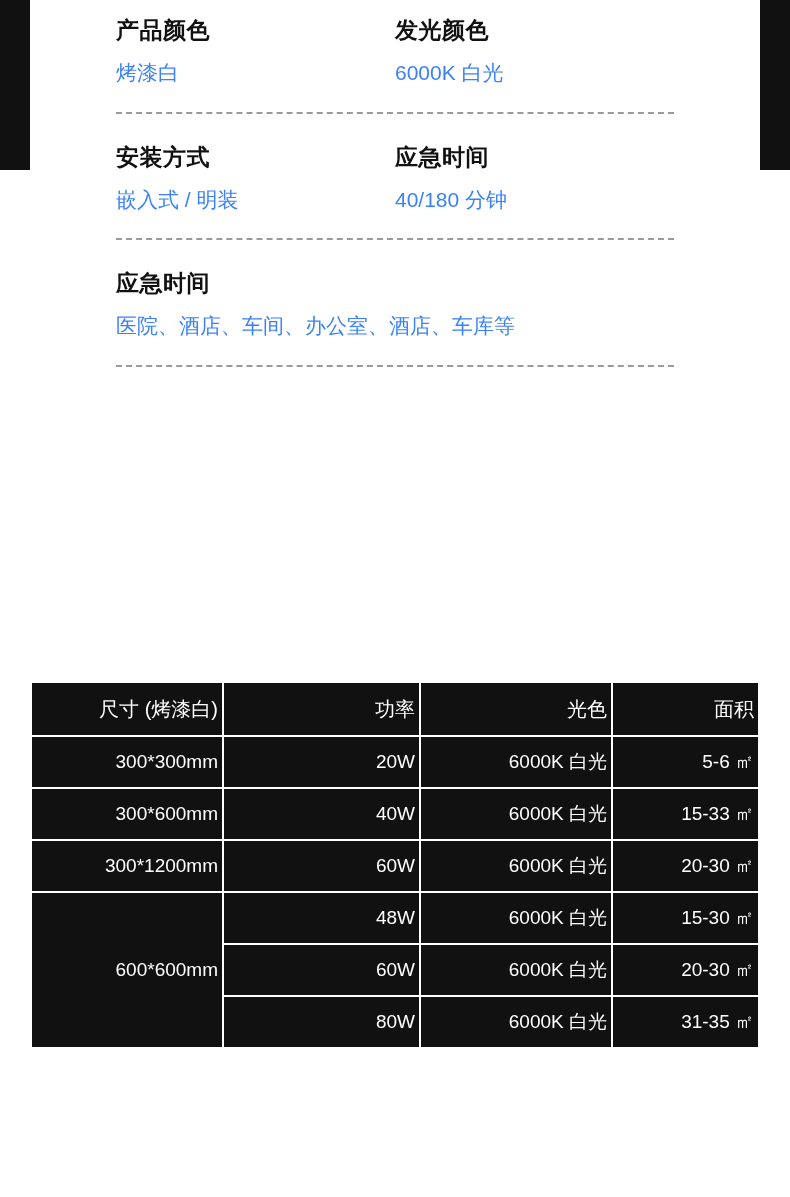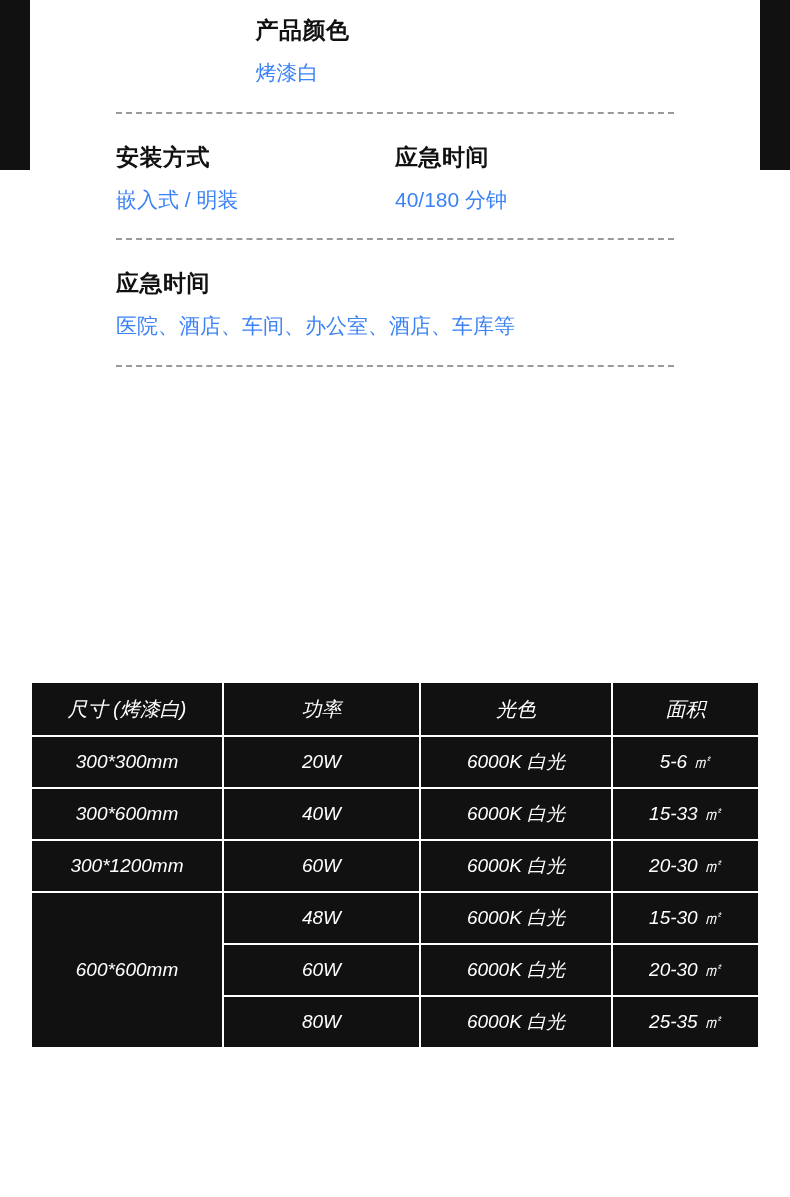--- a/index.html
+++ b/index.html
@@ -84,28 +84,27 @@
   table.spec-table {
     border-collapse: collapse;
     width: 730px;
     background: #111111;
     color: #ffffff;
     table-layout: fixed;
   }
   table.spec-table th,
   table.spec-table td {
     border: 2px solid #ffffff;
-    text-align: center;
+    text-align: right;
     vertical-align: middle;
     height: 50px;
     font-weight: normal;
     font-size: 19px;
     color: #ffffff;
     padding: 0 4px;
-    font-style: italic;
   }
   table.spec-table th {
     font-size: 20px;
     font-weight: normal;
     height: 52px;
   }
   table.spec-table tr th:first-child,
   table.spec-table tr td:first-child {
     width: 182px;
   }
@@ -124,20 +123,24 @@
 <div class="side-bar left"></div>
 <div class="side-bar right"></div>
 
 <div class="specs">
 
   <div class="spec-block">
     <div class="spec-row">
       <div class="spec-col">
         <div class="spec-title">产品颜色</div>
         <div class="spec-value">烤漆白</div>
+      </div>
+      <div class="spec-col">
+        <div class="spec-title">发光颜色</div>
+        <div class="spec-value">6000K 白光</div>
       </div>
     </div>
     <div class="divider"></div>
   </div>
 
   <div class="spec-block">
     <div class="spec-row">
       <div class="spec-col">
         <div class="spec-title">安装方式</div>
         <div class="spec-value">嵌入式 / 明装</div>
@@ -198,17 +201,17 @@
         <td>15-30 ㎡</td>
       </tr>
       <tr>
         <td>60W</td>
         <td>6000K 白光</td>
         <td>20-30 ㎡</td>
       </tr>
       <tr>
         <td>80W</td>
         <td>6000K 白光</td>
-        <td>25-35 ㎡</td>
+        <td>31-35 ㎡</td>
       </tr>
     </tbody>
   </table>
 </div>
 
 </body></html>

